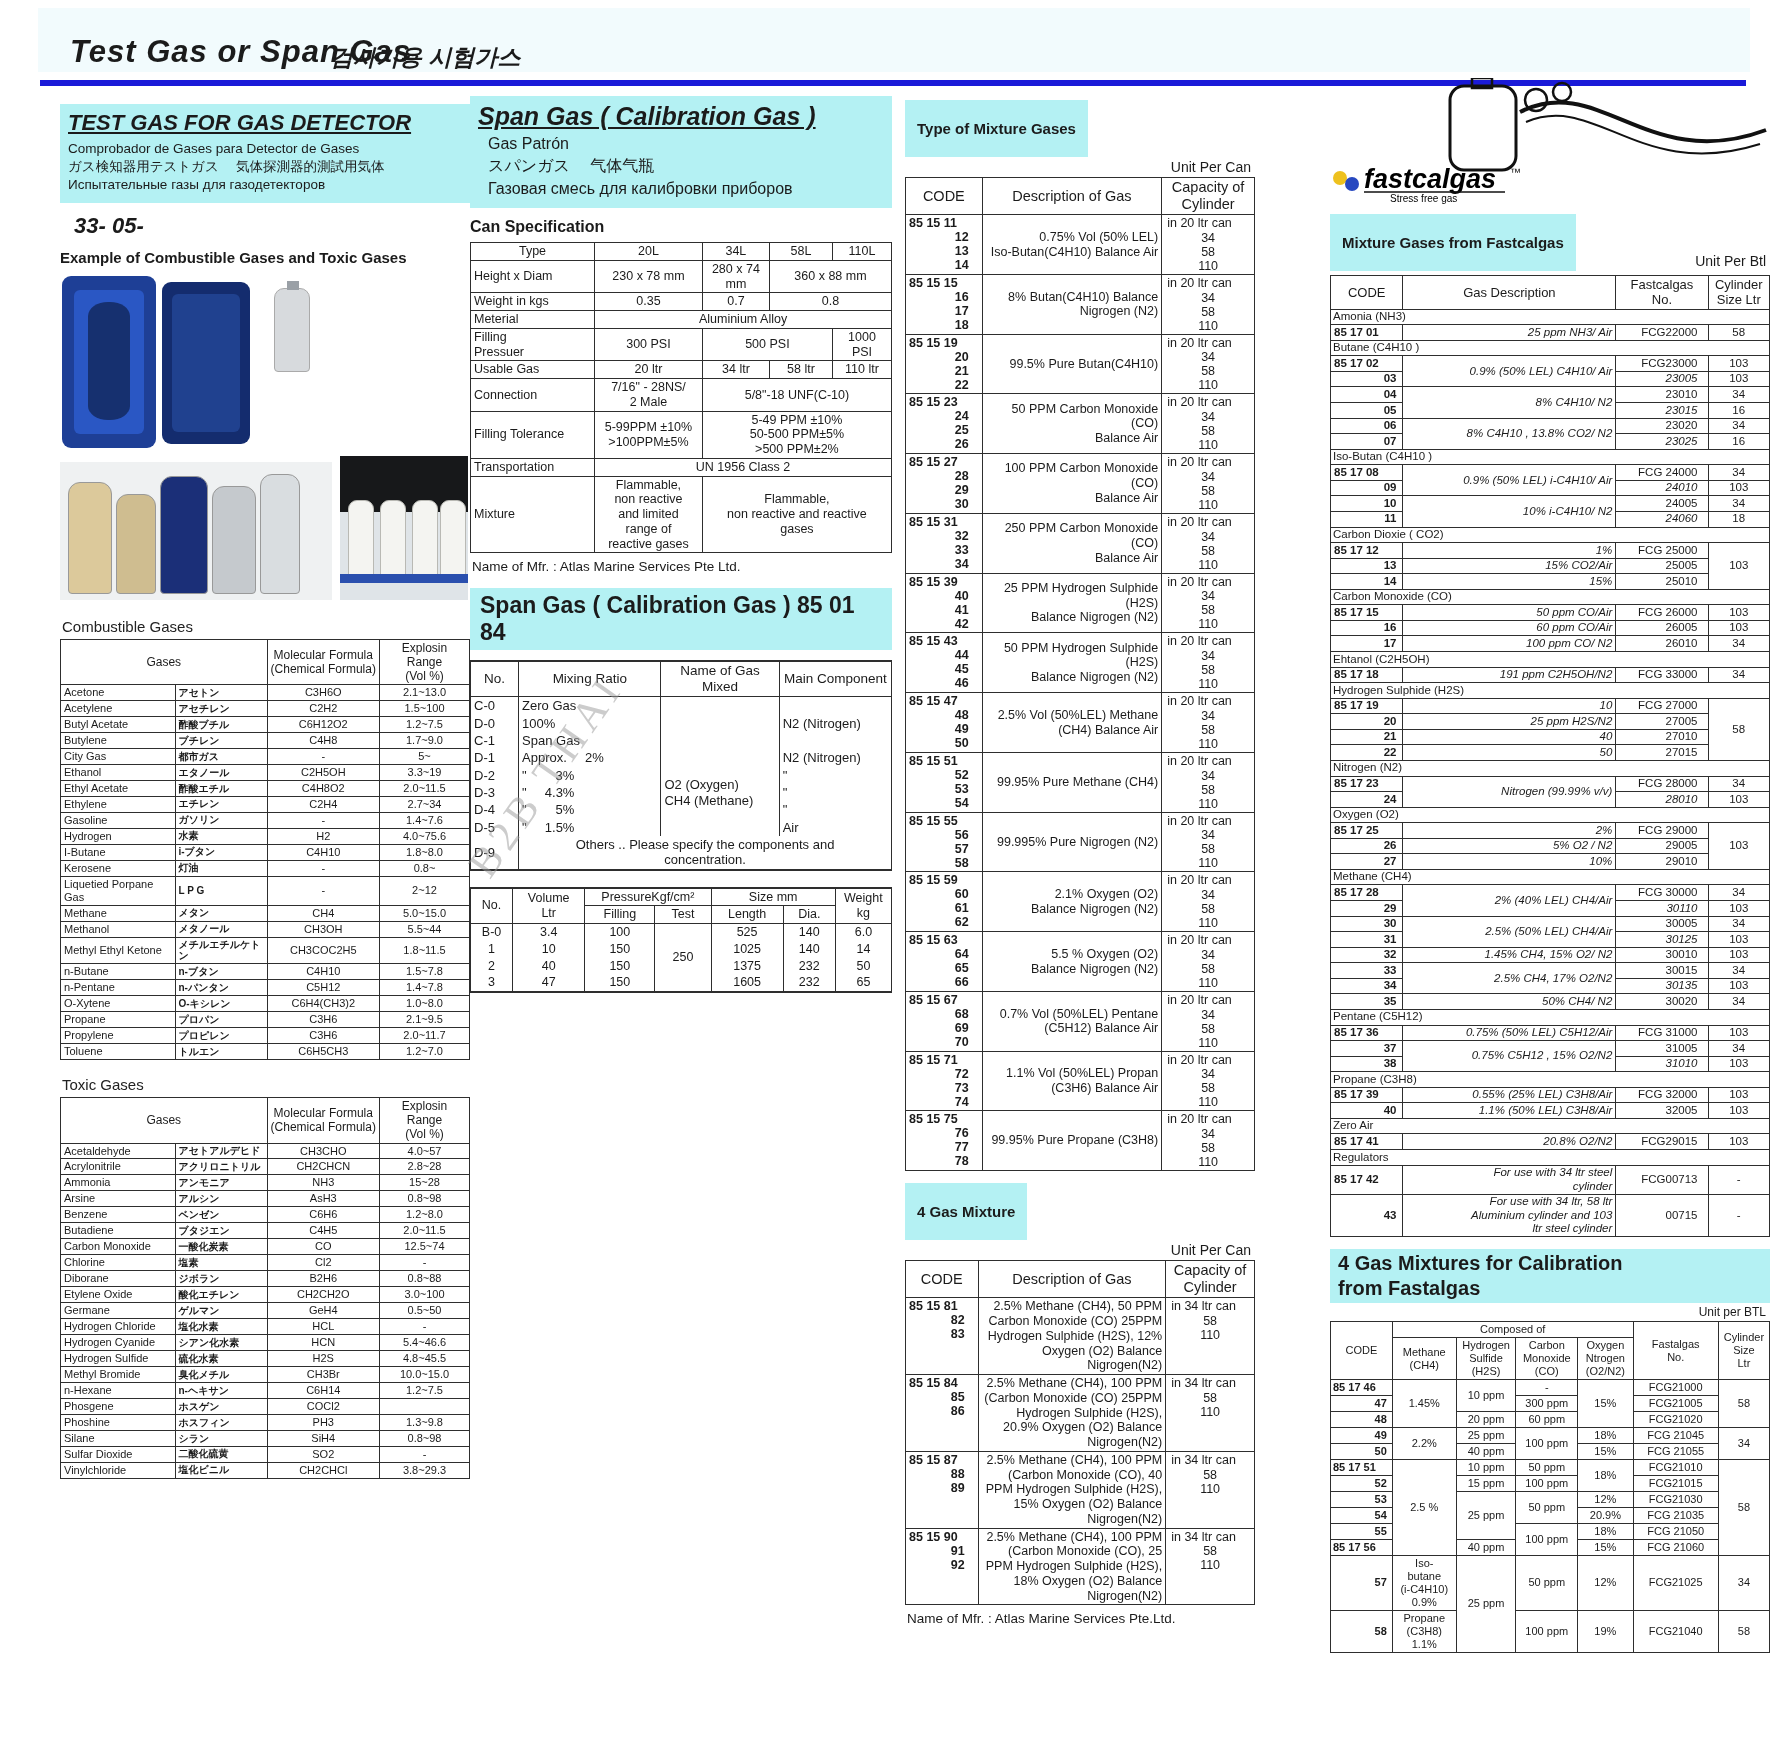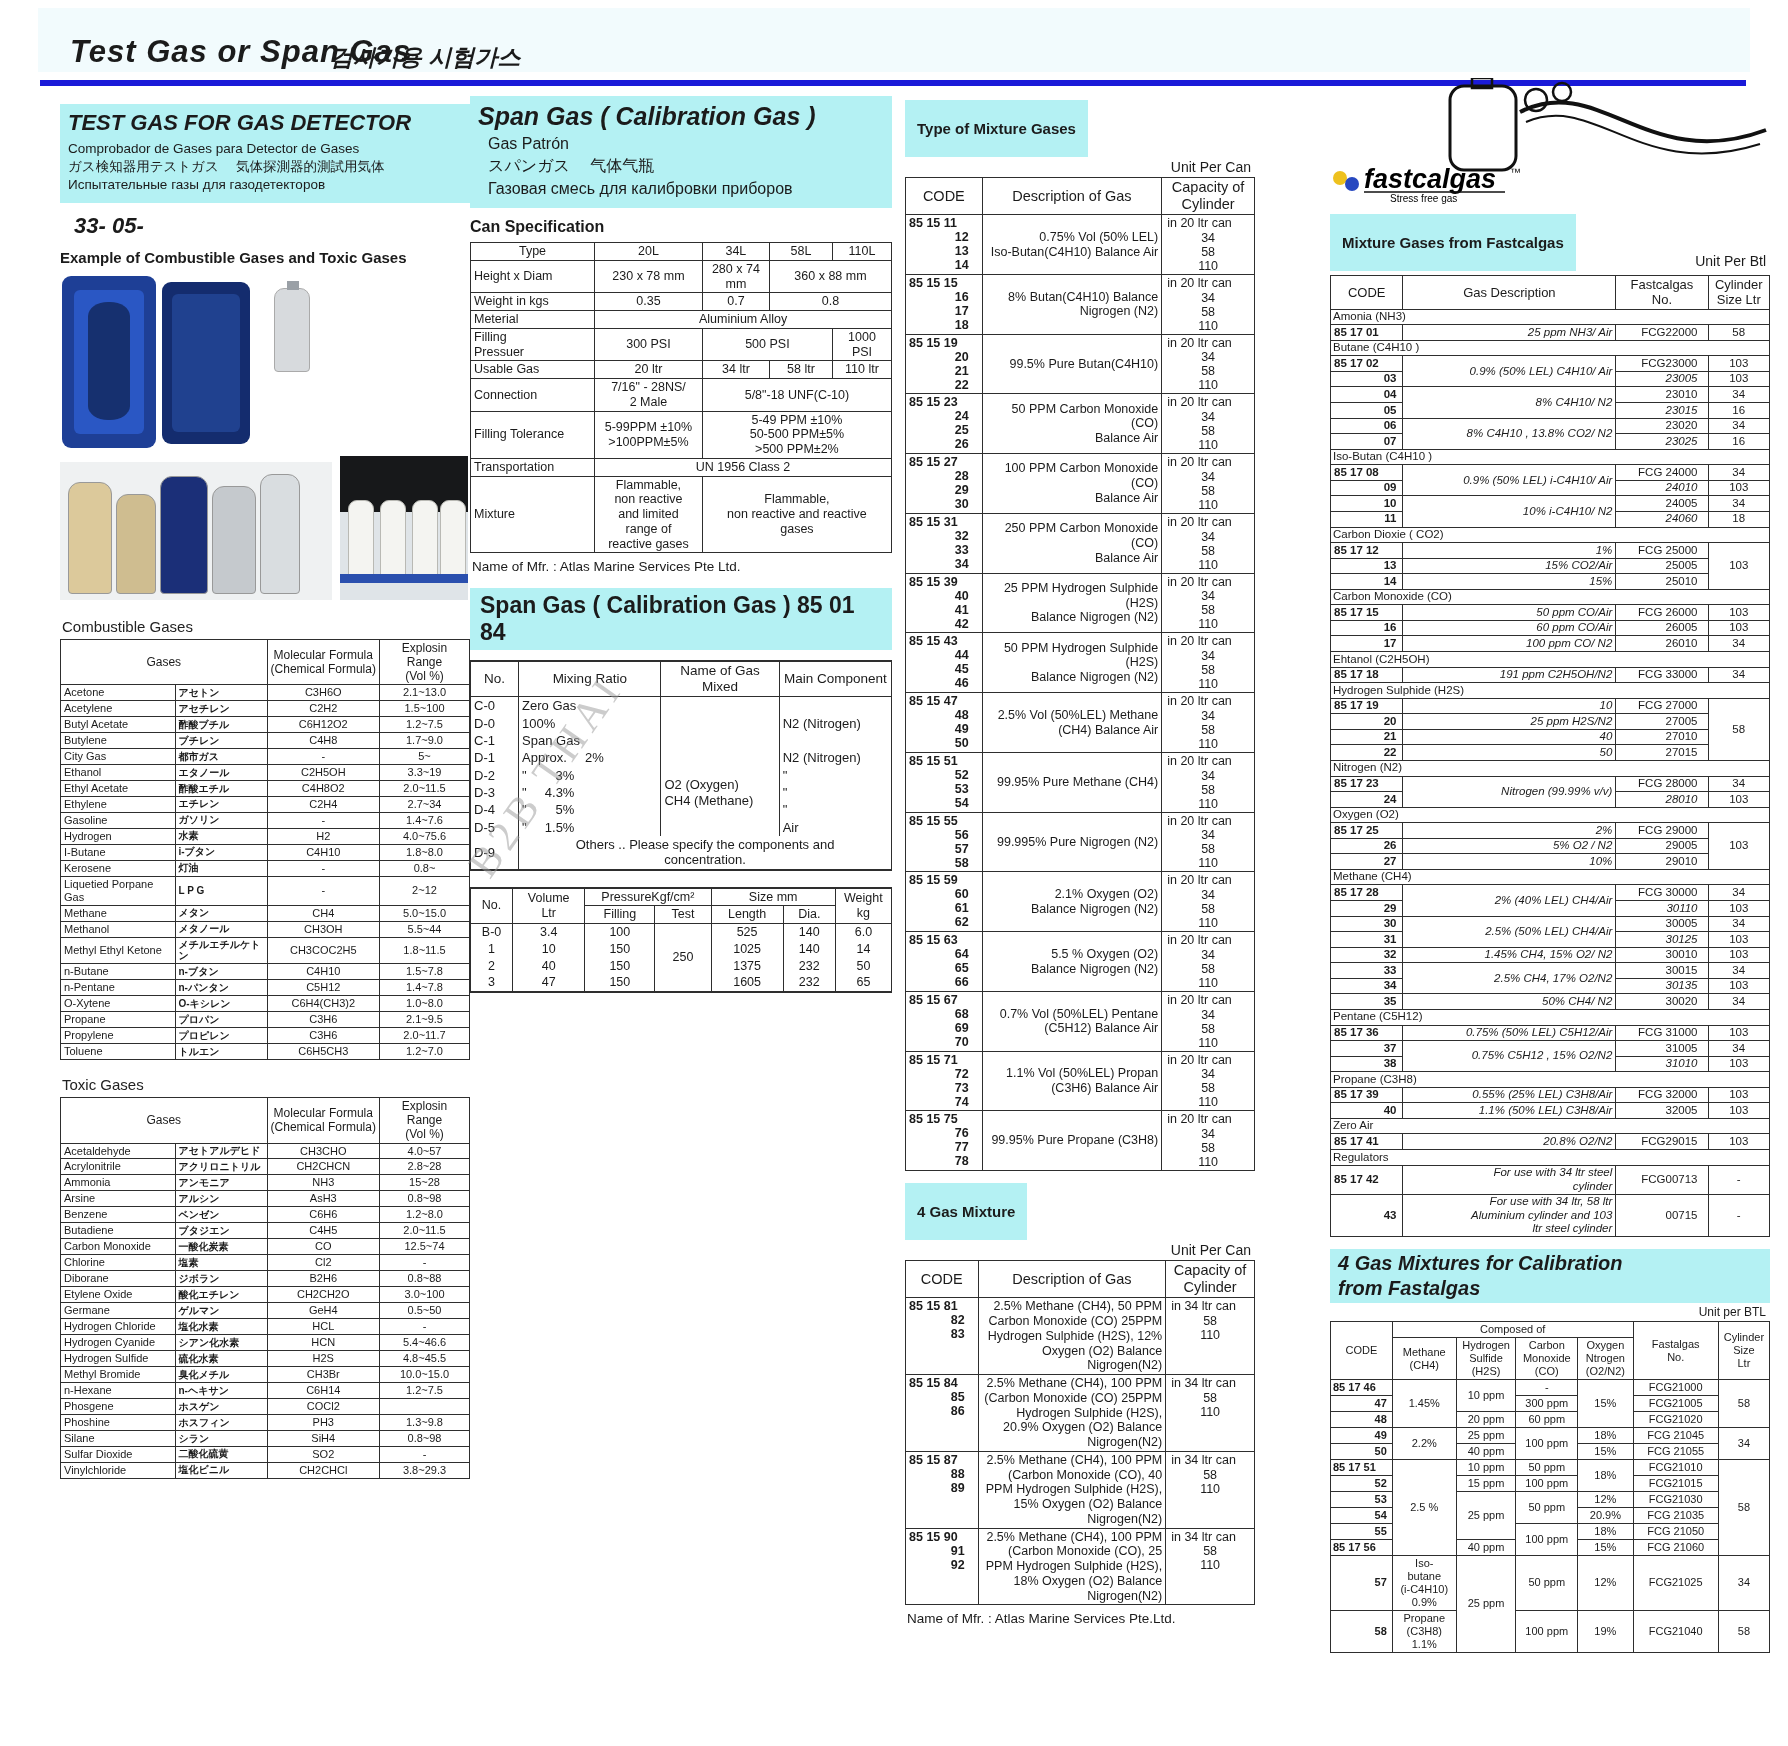--- a/index.html
+++ b/index.html
@@ -13,36 +13,36 @@
   .blue-rule { position:absolute; left:40px; top:80px; width:1706px; height:6px; background:#1a1ad8; }
 
   .col { position:absolute; }
   .col-left { left:60px; top:104px; width:410px; }
   .col-mid  { left:470px; top:96px; width:422px; }
   .col-mr   { left:905px; top:100px; width:350px; }
   .col-right{ left:1330px; top:78px; width:440px; }
 
   .cyan { background:#b4f1f3; }
   .hl-block { padding:6px 8px 8px 8px; margin-bottom:10px; }
-  .hl-block h2 { font-size:22px; font-weight:bold; font-style:italic; margin-bottom:4px; }
+  .hl-block h2 { font-size:22px; font-weight:bold; font-style:italic; margin-bottom:4px;text-decoration:underline; }
   .hl-block .sub { font-size:13.5px; line-height:1.35; }
   .code-prefix { font-size:22px; font-weight:bold; font-style:italic; margin:6px 0 10px 14px; }
   .example-caption { font-size:15px; font-weight:bold; margin-bottom:4px; }
 
   .span-block h2 { font-size:25px; font-weight:bold; margin-bottom:2px; }
   .span-block .sub { font-size:16px; line-height:1.4; padding-left:10px; }
 
   .sec-title { font-size:16px; font-weight:bold; margin:10px 0 6px 0; }
   .plain-title { font-size:15px; margin:16px 0 4px 2px; color:#222; }
   .mfr-note { font-size:13.5px; margin:6px 0 12px 2px; }
   .unit-label { font-size:14px; text-align:right; margin:2px 4px 2px 0; }
 
   .hl-banner { font-size:23px; font-weight:bold; padding:4px 10px; margin:14px 0 10px 0; display:inline-block; }
   .hl-small { font-size:15px; font-weight:bold; padding:20px 12px; display:inline-block; }
-  .hl-italic { font-size:20px; font-weight:bold; font-style:italic; padding:2px 8px; line-height:1.25; }
+  .hl-italic { font-size:20px; font-weight:bold; padding:2px 8px; line-height:1.25; }
 
   table.tbl { border-collapse:collapse; width:100%; table-layout:fixed; }
   .tbl th, .tbl td { border:1px solid #2e2e2e; padding:1px 3px; vertical-align:middle; white-space:pre-line; word-wrap:break-word; line-height:1.18; }
   .tbl th { font-weight:normal; text-align:center; }
   .small { font-size:11px; }
   .tiny { font-size:9.5px; font-weight:bold; }
   .center { text-align:center; }
 
   
   .vt { border-top:2px solid #2e2e2e; border-bottom:2px solid #2e2e2e; }

